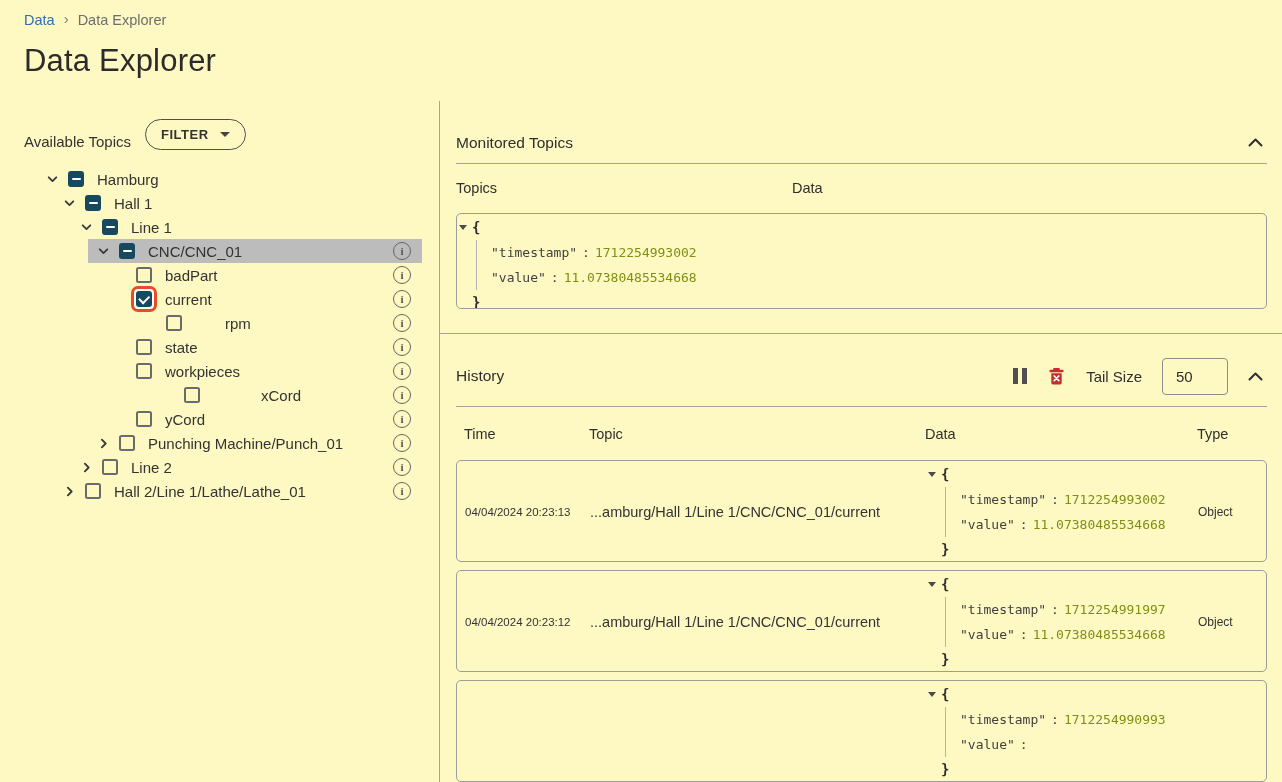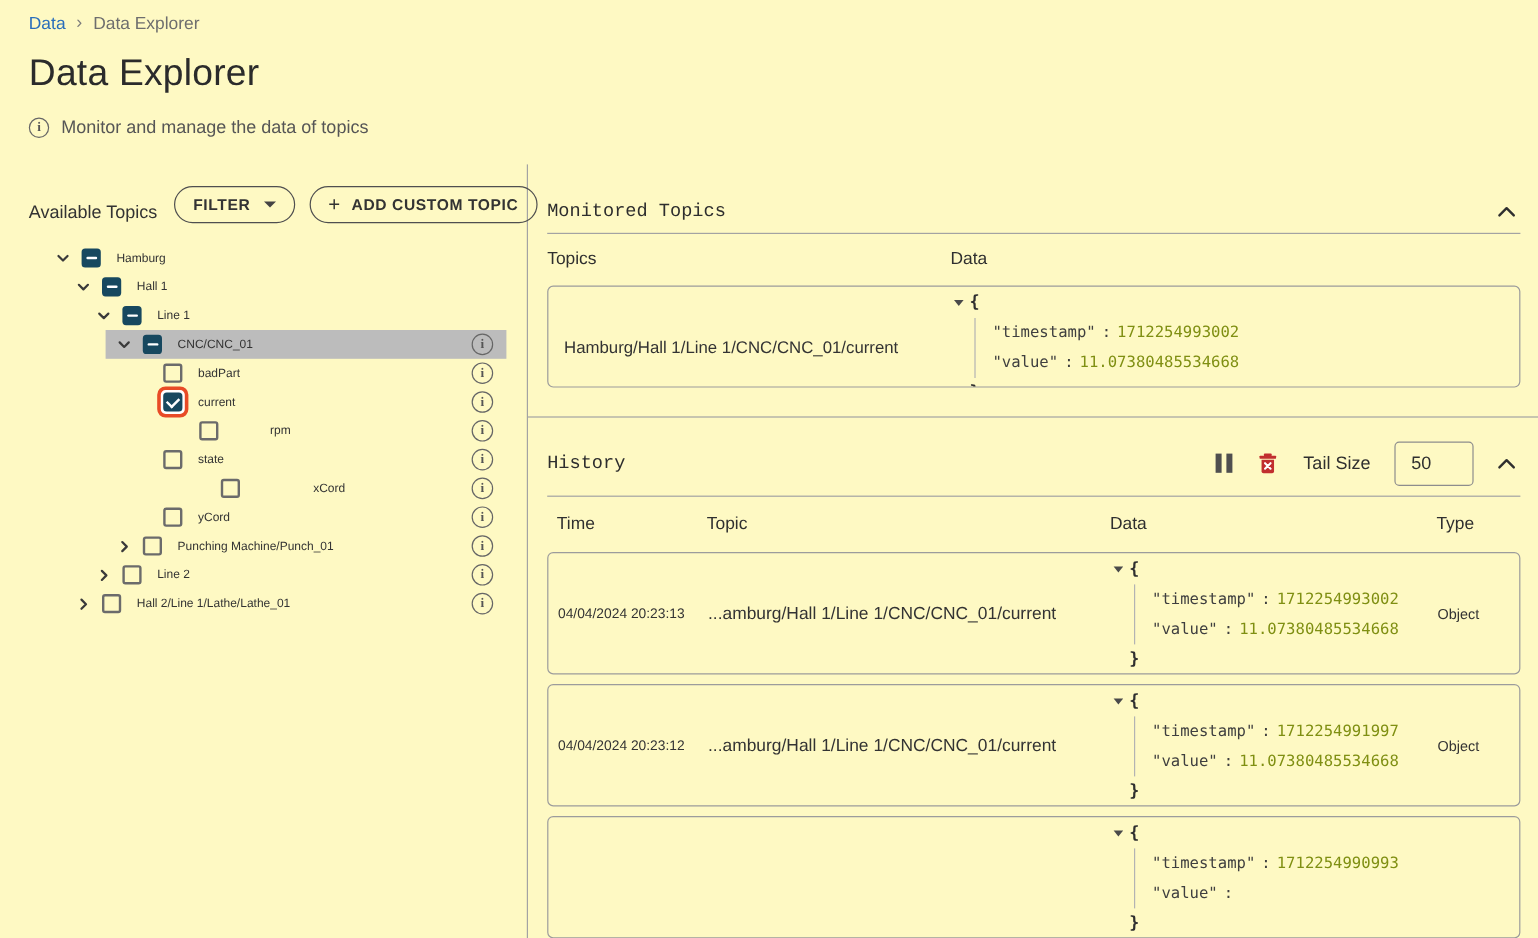--- a/index.html
+++ b/index.html
@@ -29,21 +29,21 @@
   .left-title { font-size:15px; color:#333; margin-right:2px; white-space:nowrap; }
   .pill-btn { display:inline-flex; align-items:center; height:31px; padding:0 15px; border:1.5px solid #4f4f4f;
     border-radius:17px; background:transparent; font-family:inherit; font-size:13px; font-weight:700;
     letter-spacing:.5px; color:#333; cursor:pointer; white-space:nowrap; }
   .caret-down { width:0; height:0; border-left:5px solid transparent; border-right:5px solid transparent;
     border-top:5px solid #444; margin-left:11px; }
   .plus-glyph { font-size:17px; font-weight:400; margin-right:9px; line-height:1; }
   .plus-glyph::after { content:"+"; }
 
   .tree { margin-top:17px; }
-  .tree-row { position:relative; display:flex; align-items:center; height:24px; font-size:10px; color:#333; }
+  .tree-row { position:relative; display:flex; align-items:center; height:24px; font-size:15px; color:#333; }
   .tree-row > *:not(.row-bg) { position:relative; z-index:1; }
   .row-bg { position:absolute; top:0; bottom:0; right:17px; background:#bcbcbc; display:none; }
   .tree-row.highlighted .row-bg { display:block; }
   .chevron-slot { width:22px; flex:none; display:flex; align-items:center; }
   .chev { width:13px; height:13px; fill:none; stroke:#3a3a3a; stroke-width:1.7; stroke-linecap:round; stroke-linejoin:round; cursor:pointer; }
   .tree-row:not(.chev-down) .chev-d { display:none; }
   .tree-row:not(.chev-right) .chev-r { display:none; }
 
   .cb-wrap { display:inline-flex; padding:2px; border:3px solid transparent; border-radius:7px; margin:-5px 8px -5px -5px; }
   .tree-row.annotated .cb-wrap { border-color:#e84b26; background:#fff; }
@@ -52,21 +52,21 @@
   .cb-indeterminate .cb, .cb-checked .cb { background:#17485f; }
   .cb-indeterminate .cb::after { content:""; position:absolute; left:3.5px; right:3.5px; top:7px; height:2.2px; background:#fff; border-radius:1px; }
   .cb-checked .cb::after { content:""; position:absolute; left:3px; top:3.5px; width:8px; height:4.5px;
     border-left:2.2px solid #fff; border-bottom:2.2px solid #fff; transform:rotate(-45deg); }
   .tree-label { cursor:pointer; white-space:nowrap; }
   .tree-row .info-icon { margin-left:auto; margin-right:28px; cursor:pointer; }
 
   
   .right-panel { flex:1; min-width:0; padding:0 15px 0 16px; display:flex; flex-direction:column; }
   .section-header { display:flex; align-items:center; padding-top:22px; height:64px; }
-  .section-title { font-size:15.5px; color:#2e2e2e;font-family:Liberation Mono, monospace; }
+  .section-title { font-size:15.5px; color:#2e2e2e; }
   .collapse-btn { margin-left:auto; margin-right:4px; background:none; border:none; cursor:pointer; display:flex; align-items:center; }
   .chevron-up-svg { width:15px; height:9px; fill:none; stroke:#2f2f2f; stroke-width:2; stroke-linecap:round; stroke-linejoin:round; }
   .hr { border-top:1px solid #a3a3a3; }
   .section-divider { border-top:1px solid #a3a3a3; margin:24px -15px 0 -16px; }
 
   .mon-columns { display:grid; grid-template-columns:336px 1fr; align-items:center; height:52px; font-size:14.5px; font-weight:500; color:#2f2f2f; }
   .data-card { border:1px solid #9c9c9c; border-radius:5px; height:102px; overflow:hidden; }
   .mon-card { display:grid; grid-template-columns:336px 1fr; }
   .cell { min-width:0; }
   .v-center { display:flex; align-items:center; }
@@ -108,38 +108,30 @@
 <div class="app">
 
   <div class="breadcrumb">
     <a class="crumb-link">Data</a>
     <span class="crumb-sep">›</span>
     <span class="crumb-current">Data Explorer</span>
   </div>
 
   <h1 class="page-title">Data Explorer</h1>
 
-  <div class="subtitle">
-    <span class="info-icon"></span>
-    <span>Monitor and manage the data of topics</span>
-  </div>
 
   <div class="main">
 
     <div class="left-panel">
       <div class="left-header">
         <span class="left-title">Available Topics</span>
         <button class="pill-btn">
           <span>FILTER</span>
           <span class="caret-down"></span>
         </button>
-        <button class="pill-btn">
-          <span class="plus-glyph"></span>
-          <span>ADD CUSTOM TOPIC</span>
-        </button>
       </div>
       <div class="tree">
           <div class="tree-row chev-down cb-indeterminate" style="padding-left: 22px;">
 
     <div class="chevron-slot">
       <svg class="chev chev-d" viewBox="0 0 12 12">
                 <polyline points="2.5,4 6,7.5 9.5,4"></polyline>
               </svg>
 
     </div>
@@ -230,20 +222,32 @@
           <div class="tree-row chev-none cb-unchecked" style="padding-left: 90px;">
 
     <div class="chevron-slot">
       
       
     </div>
     <span class="cb-wrap">
               <span class="cb"></span>
             </span>
     <span class="tree-label">state</span>
+    <span class="info-icon"></span>
+  </div>
+          <div class="tree-row chev-none cb-unchecked" style="padding-left: 90px;">
+
+    <div class="chevron-slot">
+      
+      
+    </div>
+    <span class="cb-wrap">
+              <span class="cb"></span>
+            </span>
+    <span class="tree-label">workpieces</span>
     <span class="info-icon"></span>
   </div>
           <div class="tree-row chev-none cb-unchecked" style="padding-left: 90px; gap: 48px;">
 
     <div class="chevron-slot">
       
       
     </div>
     <span class="cb-wrap">
               <span class="cb"></span>
@@ -319,23 +323,20 @@
         </button>
       </div>
       <div class="hr"></div>
 
       <div class="mon-columns">
         <span>Topics</span>
         <span>Data</span>
       </div>
 
       <div class="data-card mon-card">
-        <div class="cell v-center mon-topic-cell">
-          <span>Hamburg/Hall 1/Line 1/CNC/CNC_01/current</span>
-        </div>
         <div class="cell json-cell">
           <div class="json-block">
             <div class="json-line json-open">
               <span class="json-caret"></span>
               <span class="json-brace">{</span>
             </div>
             <div class="json-inner">
               <div class="json-line"><span class="json-key">"timestamp"</span><span class="json-colon">:</span><span class="json-value">1712254993002</span></div>
               <div class="json-line"><span class="json-key">"value"</span><span class="json-colon">:</span><span class="json-value">11.07380485534668</span></div>
             </div>

